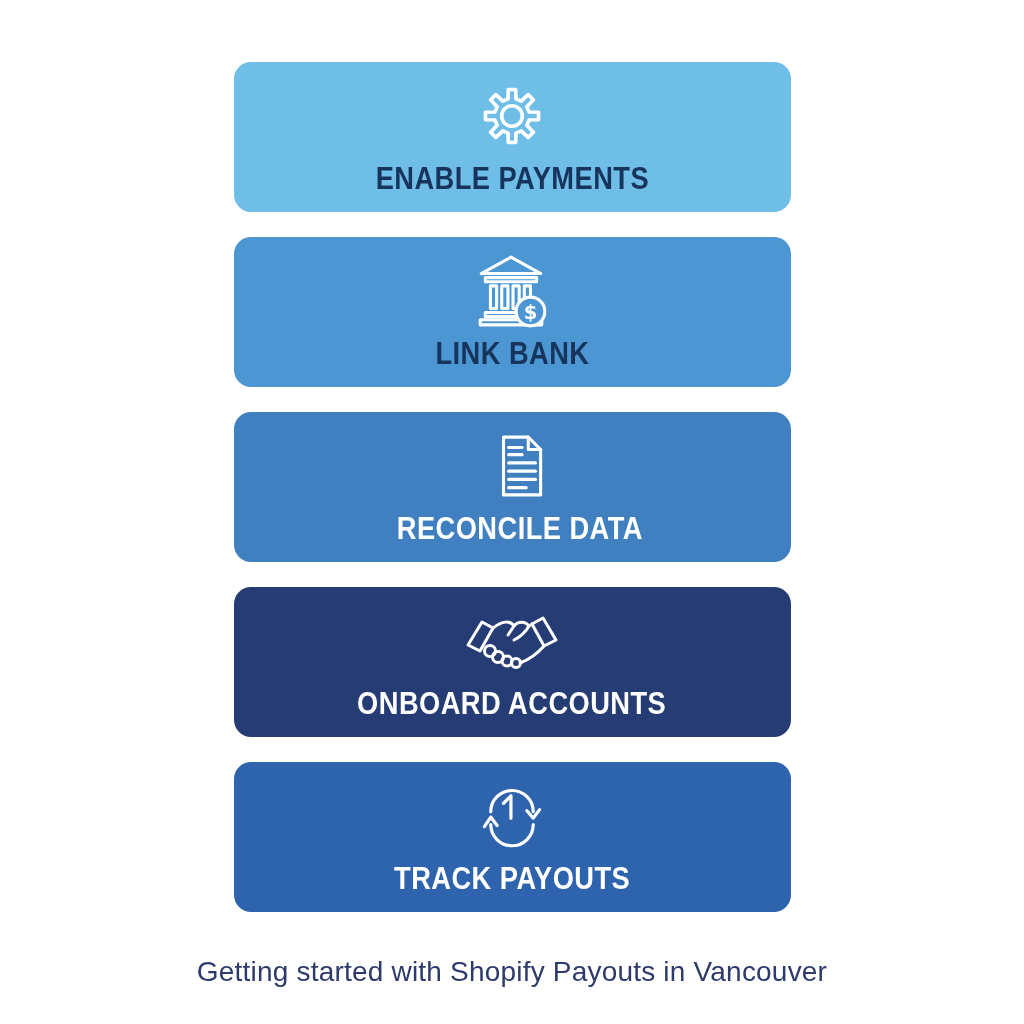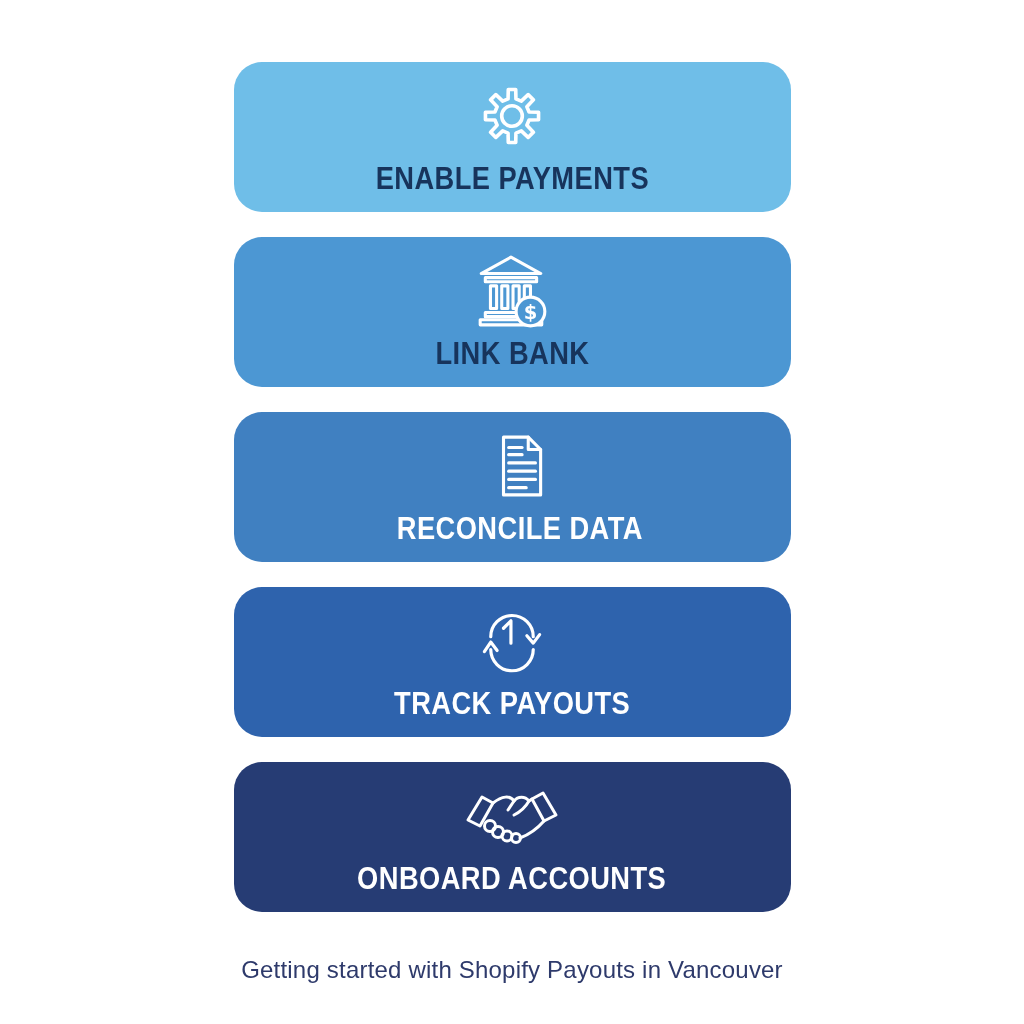--- a/index.html
+++ b/index.html
@@ -11,21 +11,21 @@
   }
   .stack{
     width:557px;
     margin:62px auto 0 auto;
     display:flex;
     flex-direction:column;
     gap:25px;
   }
   .card{
     height:150px;
-    border-radius:28px;
+    border-radius:17px;
     display:flex;
     flex-direction:column;
     align-items:center;
     justify-content:center;
     gap:9px;
     padding-top:2px;
     box-sizing:border-box;
   }
   .icon{
     height:72px;
@@ -39,21 +39,21 @@
     font-weight:bold;
     letter-spacing:0.5px;
     white-space:nowrap;
     display:inline-block;
     transform:scaleX(0.88);
     transform-origin:center;
   }
   .caption{
     margin-top:44px;
     text-align:center;
-    font-size:24px;
+    font-size:28px;
     font-weight:400;
     letter-spacing:0.2px;
   }
 </style>
 </head>
 <body>
 
 <div class="stack">
 
   <div class="card" style="background: rgb(111, 190, 232); color: rgb(23, 52, 92);">
@@ -93,46 +93,46 @@
         <line x1="21" y1="21" x2="34" y2="21"></line>
         <line x1="21" y1="29" x2="47" y2="29"></line>
         <line x1="21" y1="37" x2="47" y2="37"></line>
         <line x1="21" y1="45" x2="47" y2="45"></line>
         <line x1="21" y1="53" x2="38" y2="53"></line>
       </svg>
     </div>
     <div class="step-label">RECONCILE DATA</div>
   </div>
 
-  <div class="card" style="background: rgb(46, 99, 173); color: rgb(255, 255, 255);">
-    <div class="icon">
-      <svg width="68" height="68" viewBox="0 0 64 64" fill="none" stroke="#ffffff" stroke-width="3" stroke-linecap="round" stroke-linejoin="round">
-        <path d="M12,28 A20,20 0 0 1 52,28"></path>
-        <path d="M46,27 L52,34 M58,26 L52,34"></path>
-        <path d="M52,40 A20,20 0 0 1 12,40"></path>
-        <path d="M18,41 L12,33 M6,42 L12,33"></path>
-        <path d="M24,20 L31,13 L31,34"></path>
-      </svg>
-    </div>
-    <div class="step-label">TRACK PAYOUTS</div>
-  </div>
-
   <div class="card" style="background: rgb(38, 60, 116); color: rgb(255, 255, 255);">
     <div class="icon">
       <svg width="96" height="66" viewBox="0 0 96 64" fill="none" stroke="#ffffff" stroke-width="3" stroke-linecap="round" stroke-linejoin="round">
         <path d="M4,36 L18,13 L29,19 L16,42 Z"></path>
         <path d="M92,31 L79,9 L68,15 L80,37 Z"></path>
         <path d="M29,19 C38,12 46,11 50,17 C54,12 61,12 65,17 L68,15"></path>
         <path d="M50,17 L44,26"></path>
         <path d="M65,17 C61,24 56,28 50,31"></path>
         <circle cx="26" cy="42" r="5.5"></circle>
         <circle cx="34" cy="48" r="5.5"></circle>
         <circle cx="43" cy="52" r="5"></circle>
         <circle cx="52" cy="54" r="4.5"></circle>
         <path d="M80,37 C73,45 64,51 56,54"></path>
       </svg>
     </div>
     <div class="step-label">ONBOARD ACCOUNTS</div>
   </div>
 
+  <div class="card" style="background: rgb(46, 99, 173); color: rgb(255, 255, 255);">
+    <div class="icon">
+      <svg width="68" height="68" viewBox="0 0 64 64" fill="none" stroke="#ffffff" stroke-width="3" stroke-linecap="round" stroke-linejoin="round">
+        <path d="M12,28 A20,20 0 0 1 52,28"></path>
+        <path d="M46,27 L52,34 M58,26 L52,34"></path>
+        <path d="M52,40 A20,20 0 0 1 12,40"></path>
+        <path d="M18,41 L12,33 M6,42 L12,33"></path>
+        <path d="M24,20 L31,13 L31,34"></path>
+      </svg>
+    </div>
+    <div class="step-label">TRACK PAYOUTS</div>
+  </div>
+
 </div>
 
 <div class="caption" style="color: rgb(46, 58, 107);">Getting started with Shopify Payouts in Vancouver</div>
 
 </body></html>

